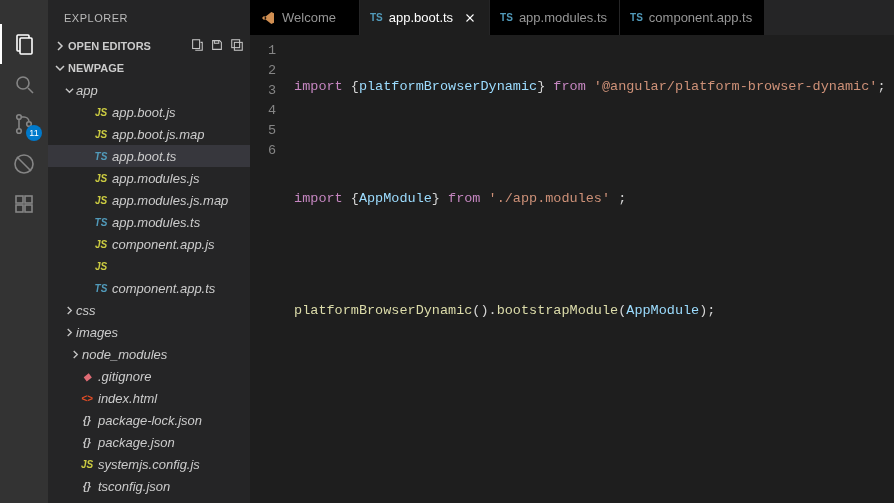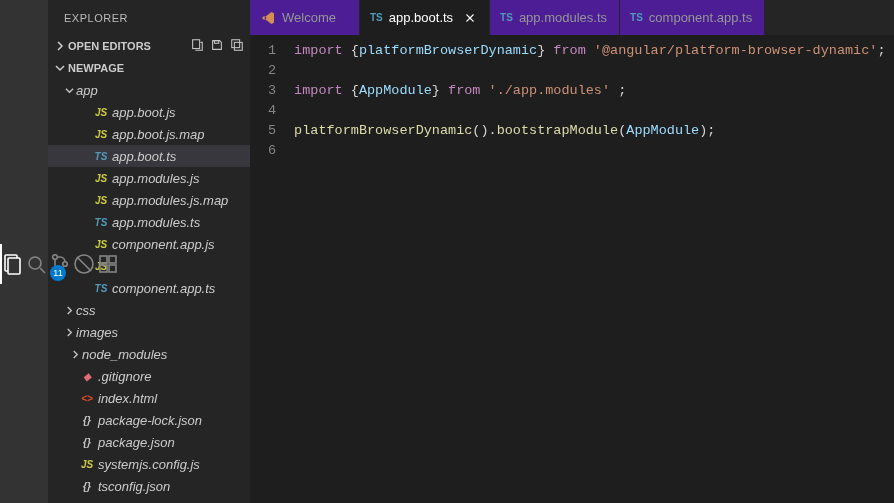--- a/index.html
+++ b/index.html
@@ -11,21 +11,21 @@
     width: 894px;
     height: 503px;
     overflow: hidden;
     display: flex;
   }
   
   .activity-bar {
     width: 48px;
     background: #333333;
     display: flex;
-    flex-direction: row;
+    flex-direction: column;
     align-items: center;
     padding-top: 24px;
   }
   .activity-item {
     width: 48px;
     height: 40px;
     display: flex;
     align-items: center;
     justify-content: center;
     cursor: pointer;
@@ -121,21 +121,21 @@
     background: #252526;
     display: flex;
     align-items: stretch;
   }
   .tab {
     display: flex;
     align-items: center;
     padding: 0 12px 0 10px;
     gap: 6px;
     color: #969696;
-    background: #4c1d95;
+    background: #000000;
     font-size: 13px;
     border-right: 1px solid #252526;
     cursor: pointer;
     min-width: 110px;
   }
   .tab.active {
     background: #1e1e1e;
     color: #ffffff;
   }
   .tab .ticon { font-weight:700; font-size:10px; display:inline-flex; }
@@ -151,21 +151,21 @@
   }
   .gutter {
     color: #858585;
     text-align: right;
     padding-right: 18px;
     padding-left: 18px;
     user-select: none;
   }
   .gutter div { height: 20px; }
   .lines { color: #d4d4d4; }
-  .lines div { height: 20px; white-space: pre; }
+  .lines div { height: 20px; white-space: pre; margin-top: 36px; }
   .tok-kw { color: #c586c0; }
   .tok-var { color: #9cdcfe; }
   .tok-str { color: #ce9178; }
   .tok-fn { color: #dcdcaa; }
   
   .ic-js { color: #cbcb41; }
   .ic-ts { color: #519aba; }
   .ic-git { color: #e06c75; }
   .ic-html { color: #e44d26; }
   .ic-json { color: #c5c5c5; }

